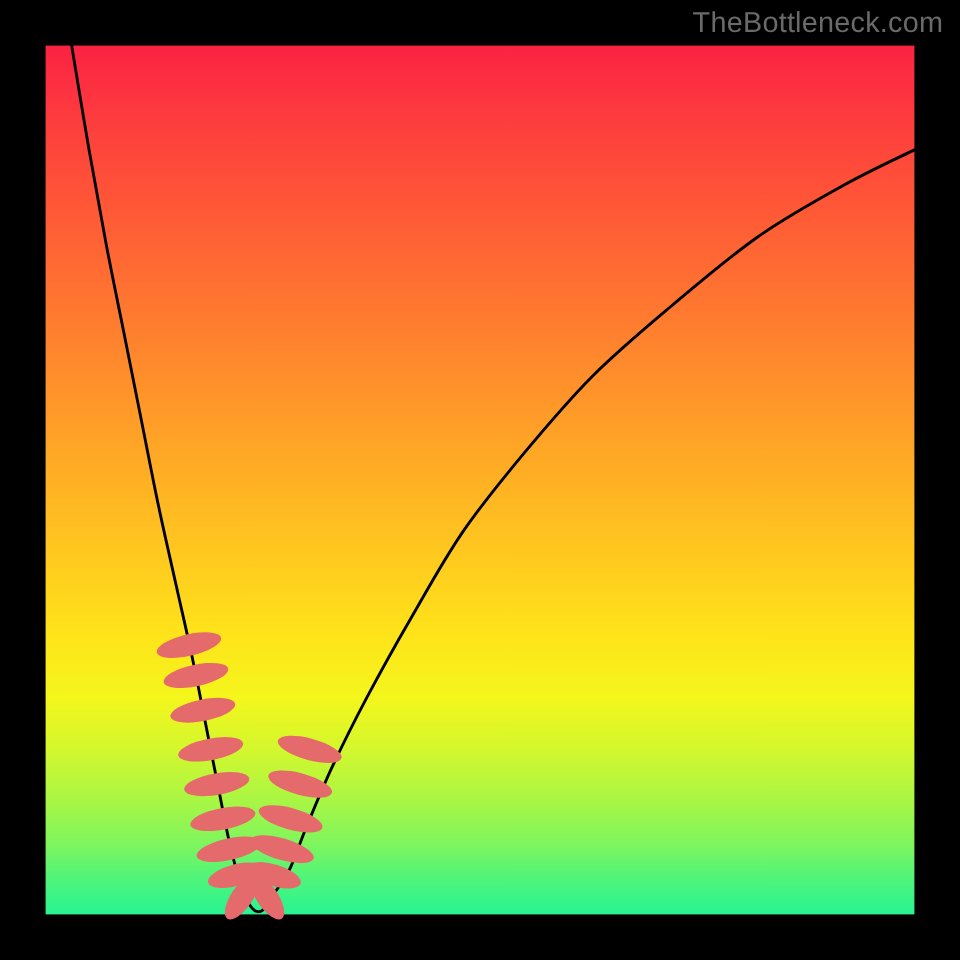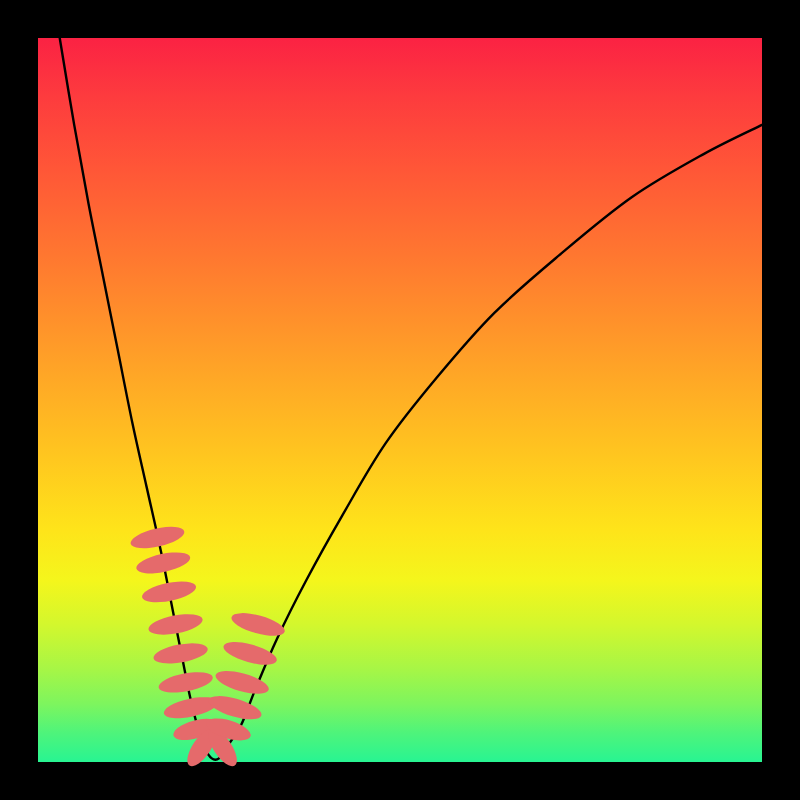--- a/index.html
+++ b/index.html
@@ -56,20 +56,21 @@
     top: 0;
     width: 724px;
     height: 724px;
     overflow: visible;
   }
 </style>
 </head>
 <body>
 
 <div class="frame">
+  <div class="watermark">TheBottleneck.com</div>
   <div class="plot-area">
     <svg class="overlay" viewBox="0 0 724 724" preserveAspectRatio="none">
       <path id="curve-path" fill="none" stroke="#000" stroke-width="2.4" stroke-linecap="round" stroke-linejoin="round" d="M 21.72 0.00 C 24.13 14.48, 31.37 59.13, 36.20 86.88 C 41.03 114.63, 45.85 141.18, 50.68 166.52 C 55.51 191.86, 60.33 214.79, 65.16 238.92 C 69.99 263.05, 74.81 287.19, 79.64 311.32 C 84.47 335.45, 89.29 360.79, 94.12 383.72 C 98.95 406.65, 103.77 427.16, 108.60 448.88 C 113.43 470.60, 118.25 491.11, 123.08 514.04 C 127.91 536.97, 133.94 568.34, 137.56 586.44 C 141.18 604.54, 142.39 610.57, 144.80 622.64 C 147.21 634.71, 149.63 647.98, 152.04 658.84 C 154.45 669.70, 156.87 679.35, 159.28 687.80 C 161.69 696.25, 164.11 704.09, 166.52 709.52 C 168.93 714.95, 171.35 718.57, 173.76 720.38 C 176.17 722.19, 178.59 722.19, 181.00 720.38 C 183.41 718.57, 184.62 714.95, 188.24 709.52 C 191.86 704.09, 197.89 697.45, 202.72 687.80 C 207.55 678.15, 211.17 666.08, 217.20 651.60 C 223.23 637.12, 230.47 619.02, 238.92 600.92 C 247.37 582.82, 257.02 563.51, 267.88 543.00 C 278.74 522.49, 290.81 500.77, 304.08 477.84 C 317.35 454.91, 331.83 428.37, 347.52 405.44 C 363.21 382.51, 380.10 362.00, 398.20 340.28 C 416.30 318.56, 435.61 295.63, 456.12 275.12 C 476.63 254.61, 498.35 236.51, 521.28 217.20 C 544.21 197.89, 569.55 176.17, 593.68 159.28 C 617.81 142.39, 644.36 127.91, 666.08 115.84 C 687.80 103.77, 714.35 91.71, 724.00 86.88"></path>
       <g id="markers-group">
           <ellipse cx="119.46" cy="499.56" rx="9" ry="27.51" transform="rotate(77.1 119.46 499.56)" fill="#e56a6b"></ellipse>
           <ellipse cx="125.25" cy="524.90" rx="9" ry="27.51" transform="rotate(78.0 125.25 524.90)" fill="#e56a6b"></ellipse>
           <ellipse cx="131.04" cy="553.86" rx="9" ry="27.51" transform="rotate(78.7 131.04 553.86)" fill="#e56a6b"></ellipse>
           <ellipse cx="137.56" cy="586.44" rx="9" ry="27.51" transform="rotate(79.3 137.56 586.44)" fill="#e56a6b"></ellipse>
           <ellipse cx="142.63" cy="615.40" rx="9" ry="27.51" transform="rotate(80.1 142.63 615.40)" fill="#e56a6b"></ellipse>
           <ellipse cx="147.70" cy="644.36" rx="9" ry="27.51" transform="rotate(79.4 147.70 644.36)" fill="#e56a6b"></ellipse>

